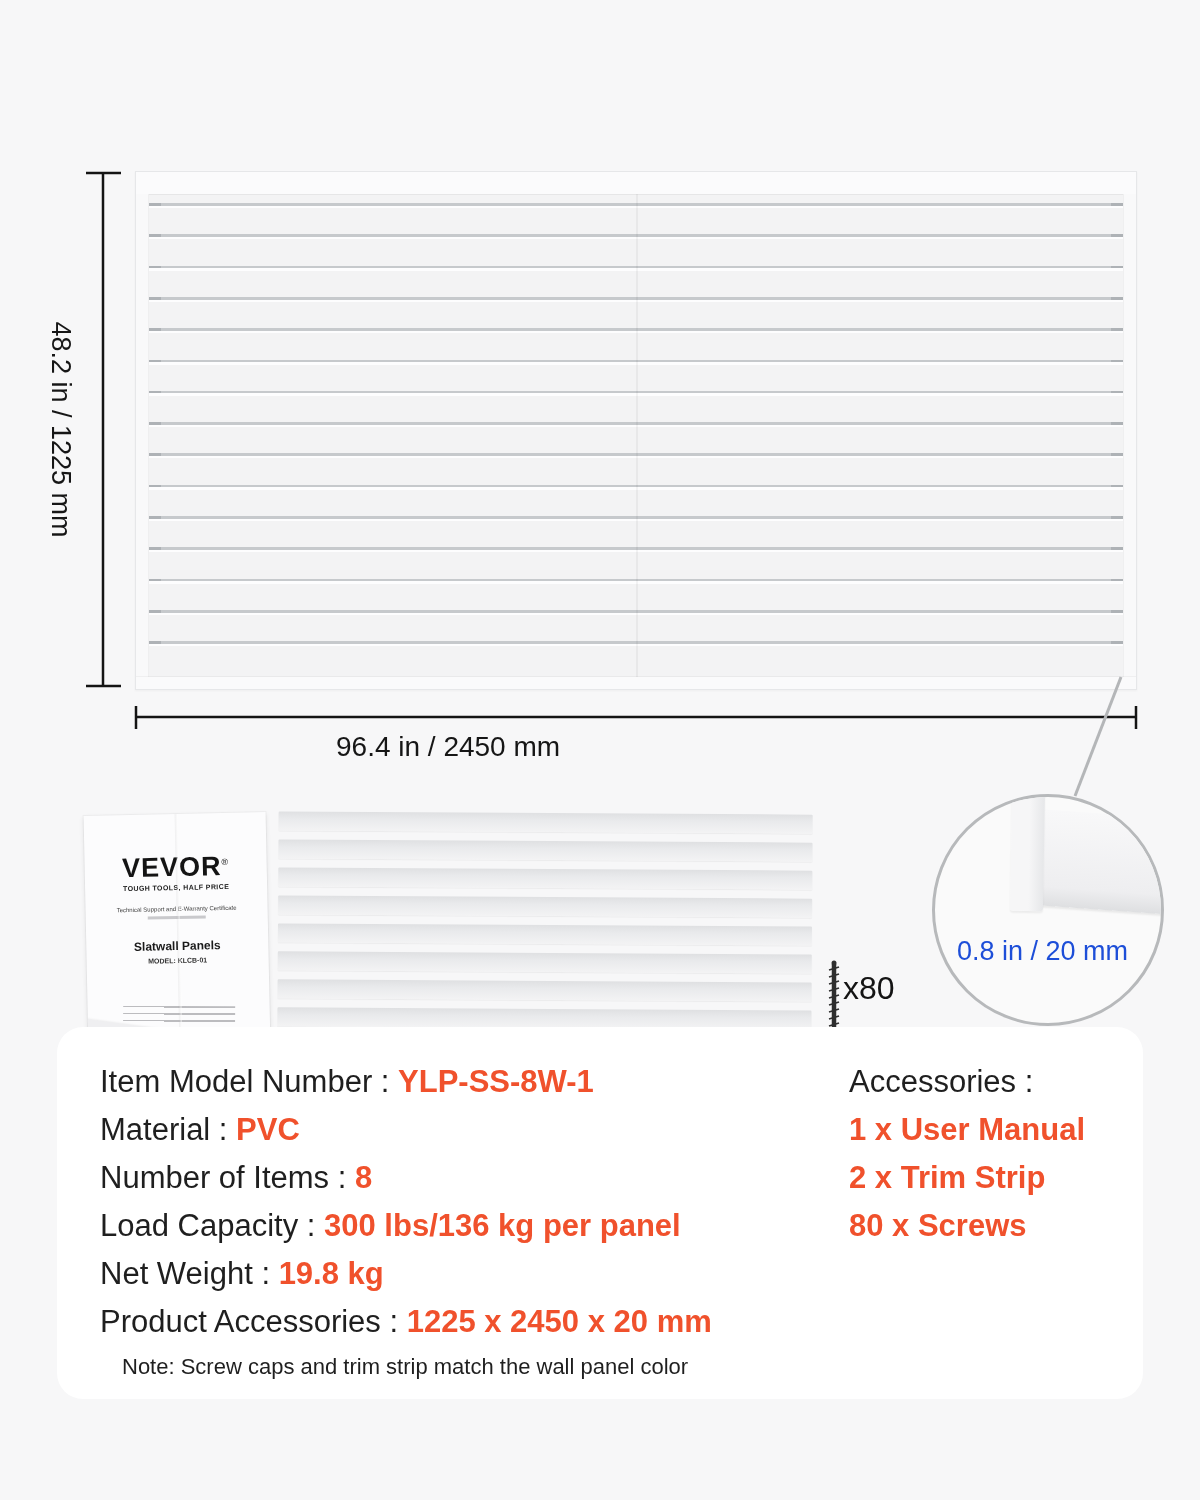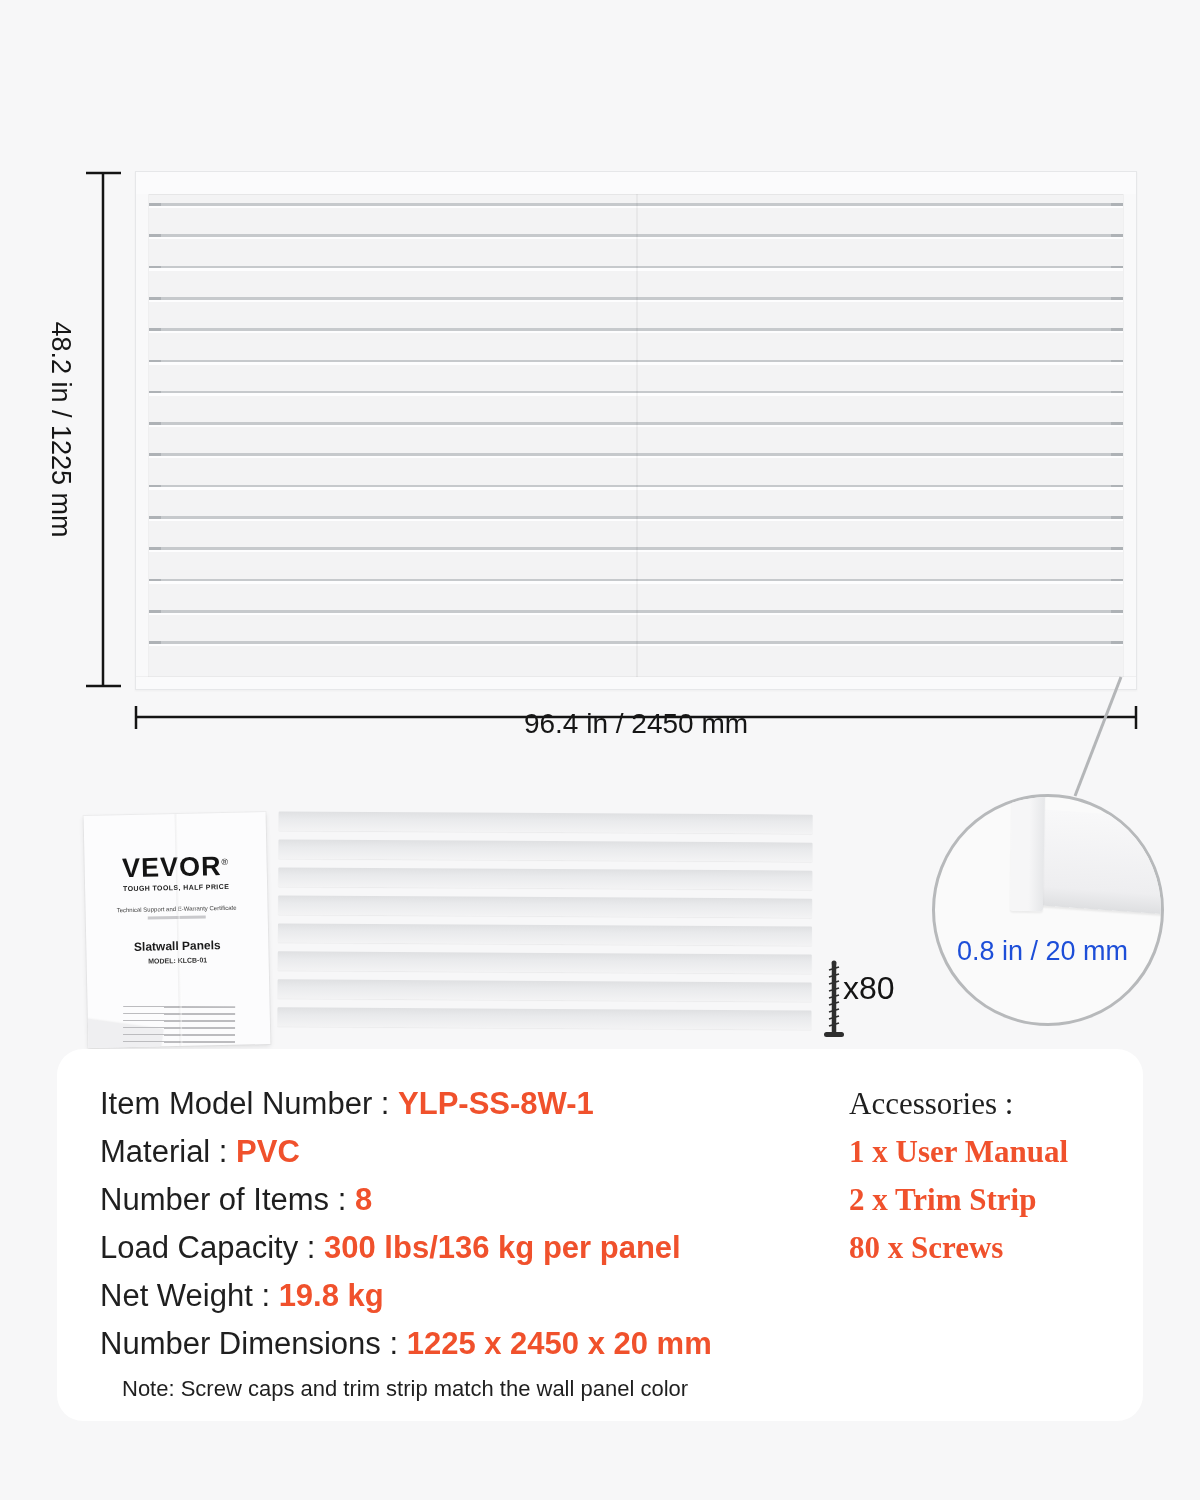--- a/index.html
+++ b/index.html
@@ -45,21 +45,21 @@
     background:rgba(0,0,0,0.045);
   }
 
   
   .overlay-svg { position:absolute; left:0; top:0; pointer-events:none; }
   .dim-v-label {
     position:absolute; left:-95px; top:414px; width:310px; text-align:center;
     transform:rotate(90deg); font-size:27px; color:#161616; white-space:nowrap;
   }
   .dim-h-label {
-    position:absolute; left:336px; top:708px; width:600px; text-align:center;
+    position:absolute; left:336px; top:731px; width:600px; 
     font-size:28px; color:#161616;
   }
 
   
   .manual {
     position:absolute; left:86px; top:814px; width:182px; height:232px;
     background:#fcfcfd; box-shadow:0 2px 5px rgba(0,0,0,0.10), 0 0 0 1px rgba(0,0,0,0.03);
     transform:rotate(-1.2deg); text-align:center; overflow:hidden;
   }
   .manual::after { 
@@ -111,25 +111,25 @@
     transform:rotate(4deg); transform-origin:left top;
     box-shadow:0 2px 2px rgba(0,0,0,0.07);
   }
   .thickness-label {
     position:absolute; left:925px; top:936px; width:235px; text-align:center;
     font-size:27px; font-weight:500; color:#1d4ed8; white-space:nowrap;
   }
 
   
   .spec-card {
-    position:absolute; left:57px; top:1049px; width:1086px; height:372px;
+    position:absolute; left:57px; top:1027px; width:1086px; height:372px;
     background:#ffffff; border-radius:26px;
   }
   .spec-left  { position:absolute; left:43px;  top:31px; }
-  .spec-right { position:absolute; left:792px; top:31px;font-family:Liberation Serif, serif; }
+  .spec-right { position:absolute; left:792px; top:31px; }
   .spec-row { font-size:31px; line-height:48px; white-space:nowrap; color:#1f1f1f; }
   .spec-value { color:var(--accent); font-weight:700; }
   .spec-note { margin-top:5px; font-size:22px; line-height:32px; color:#1f1f1f;margin-left:22px; }
   .acc-title { font-size:31px; line-height:48px; color:#1f1f1f; }
   .acc-item  { font-size:31px; line-height:48px; font-weight:700; color:var(--accent); white-space:nowrap; }
 </style>
 </head>
 <body>
 
 <div class="page" style="--accent:#f0512c;">
@@ -230,21 +230,21 @@
       <div class="spec-row">
         <span>Number of Items : </span><span class="spec-value">8</span>
       </div>
       <div class="spec-row">
         <span>Load Capacity : </span><span class="spec-value">300 lbs/136 kg per panel</span>
       </div>
       <div class="spec-row">
         <span>Net Weight : </span><span class="spec-value">19.8 kg</span>
       </div>
       <div class="spec-row">
-        <span>Number Dimensions : </span><span class="spec-value">1225 x 2450 x 20 mm</span>
+        <span>Product Accessories : </span><span class="spec-value">1225 x 2450 x 20 mm</span>
       </div>
       <div class="spec-note">Note: Screw caps and trim strip match the wall panel color</div>
     </div>
     <div class="spec-right">
       <div class="acc-title">Accessories :</div>
       <div class="acc-item">1 x User Manual</div>
       <div class="acc-item">2 x Trim Strip</div>
       <div class="acc-item">80 x Screws</div>
     </div>
   </div>

